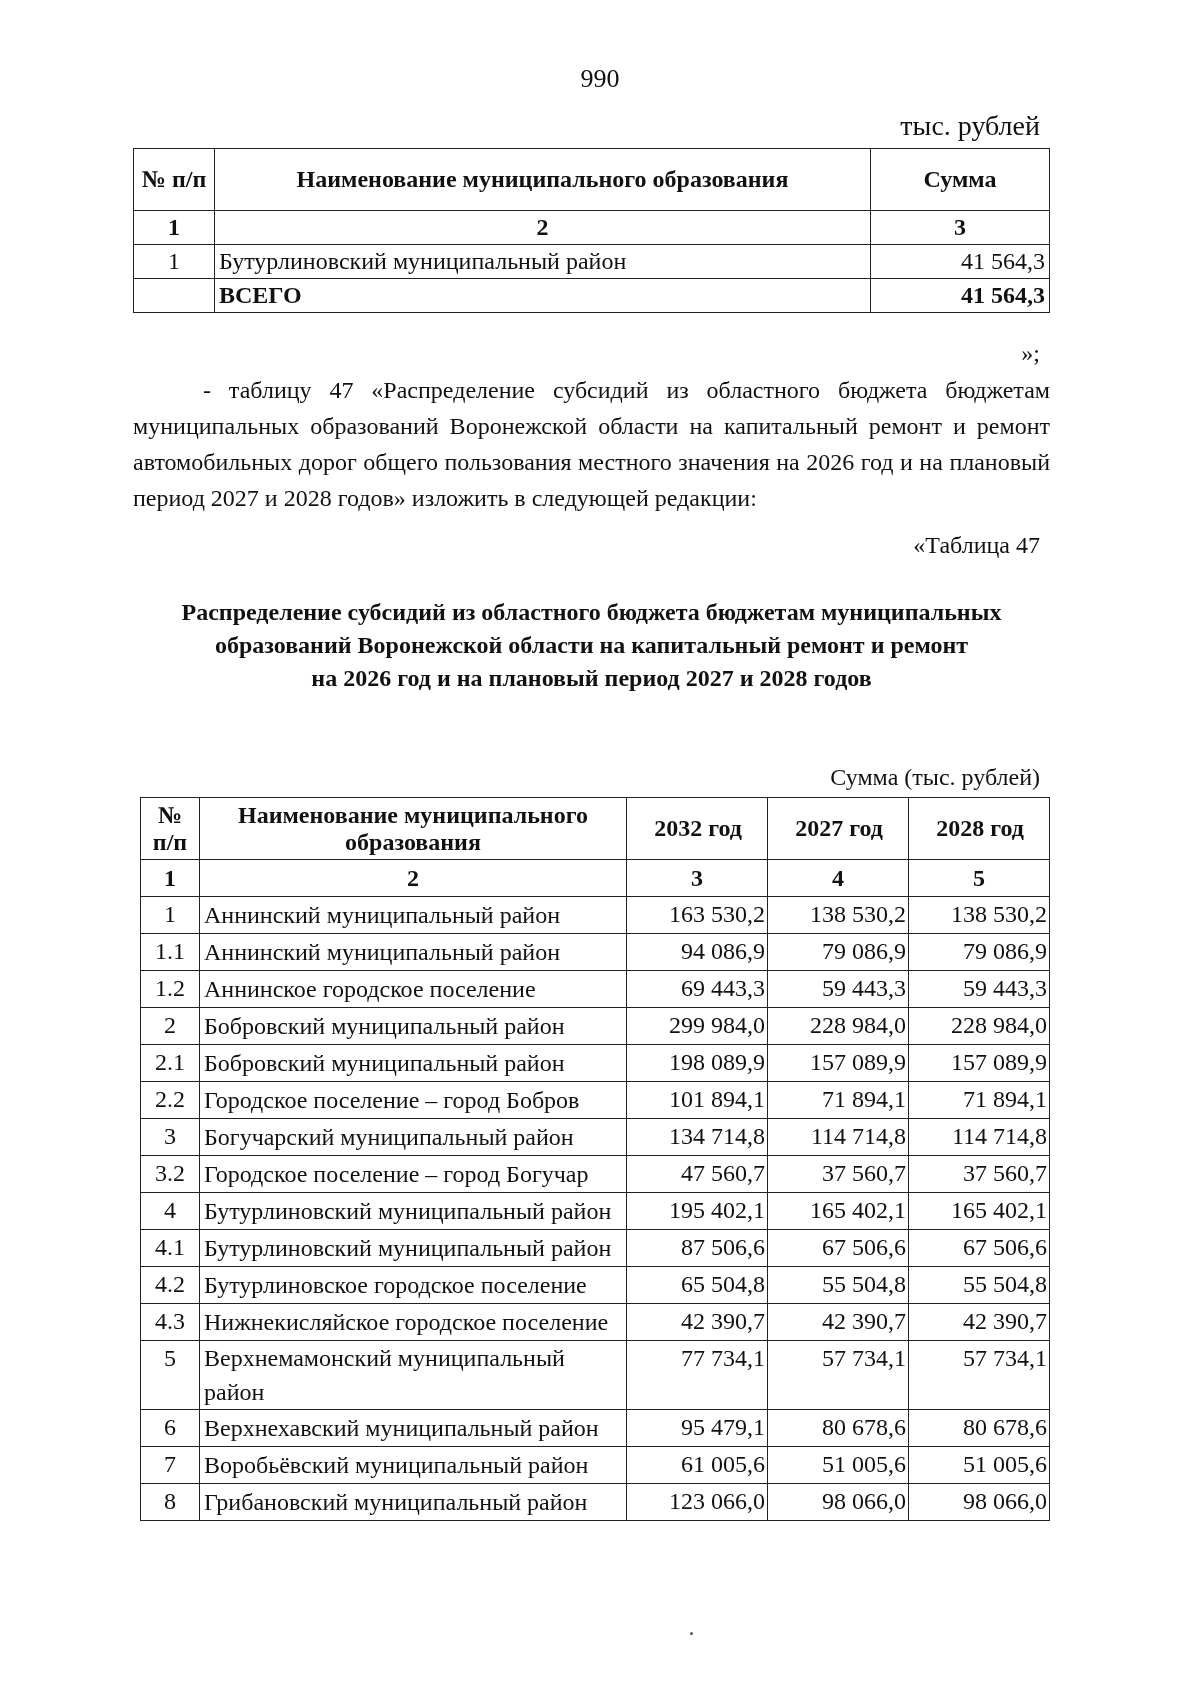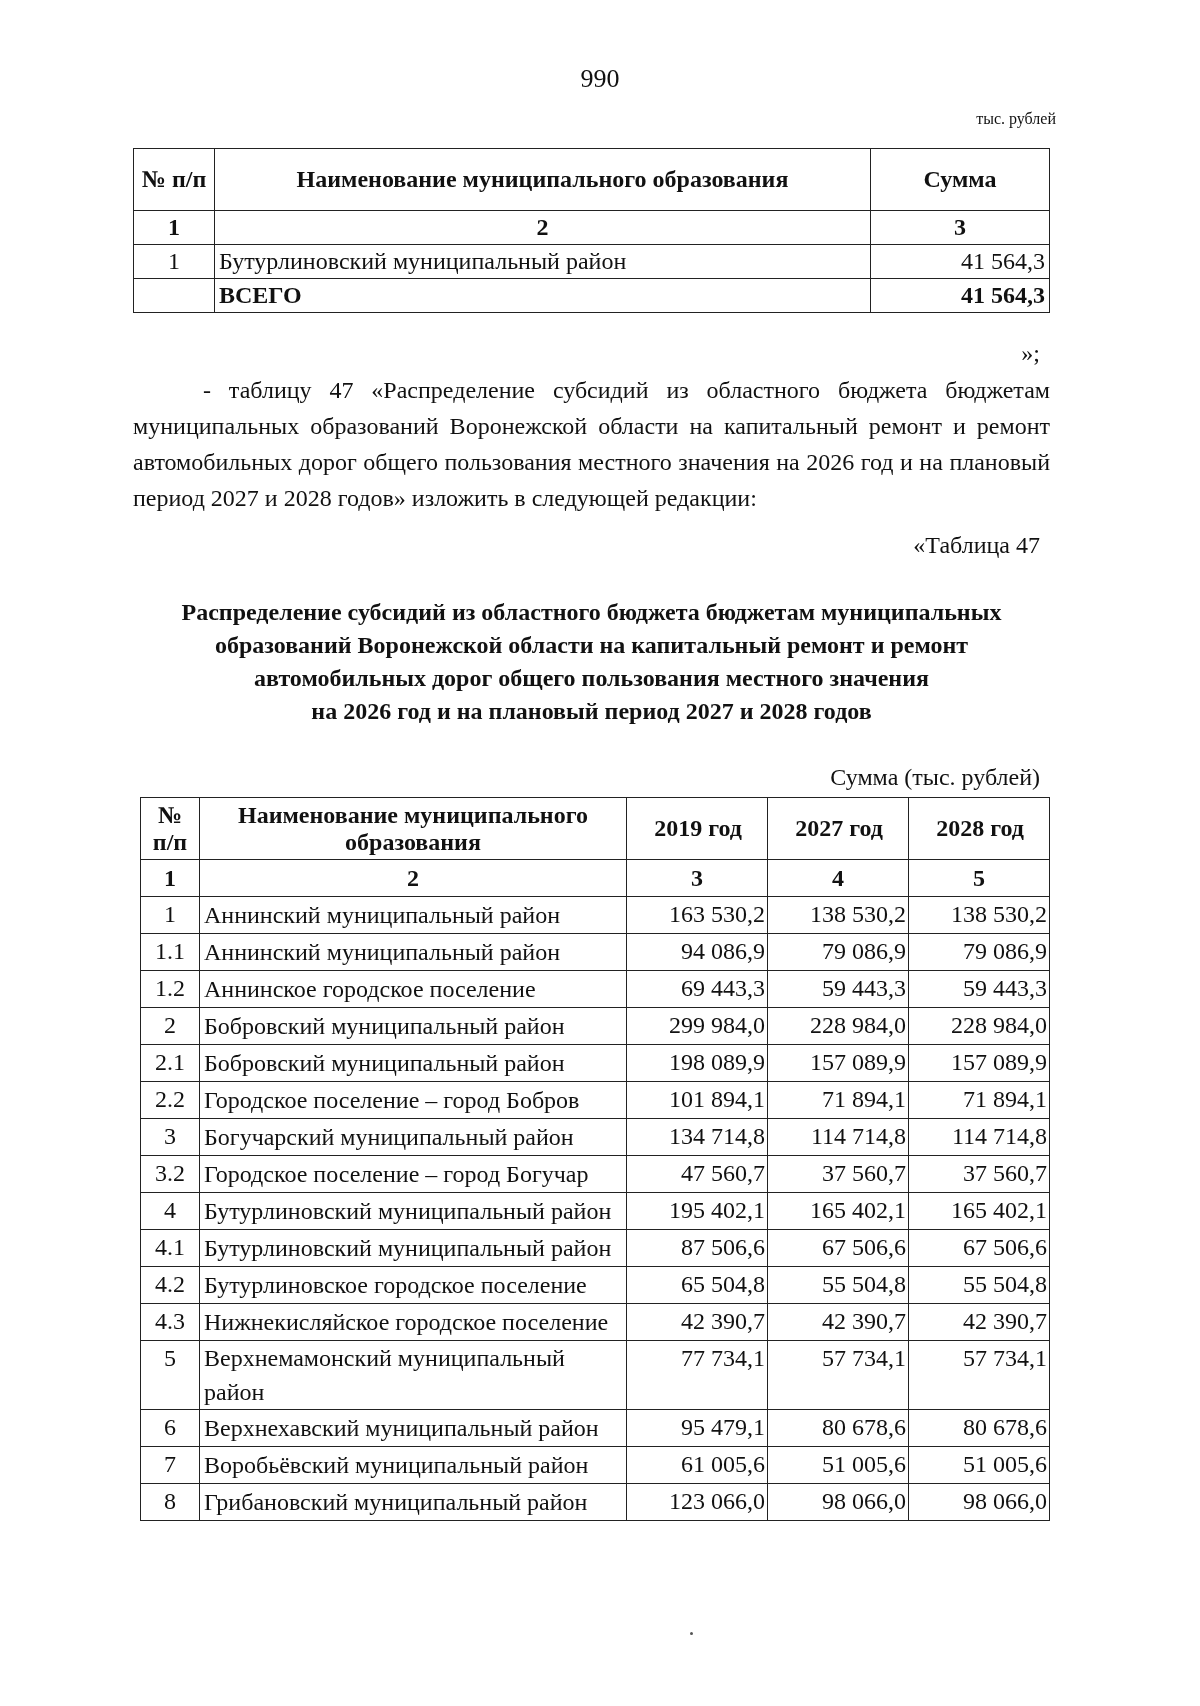--- a/index.html
+++ b/index.html
@@ -1,18 +1,18 @@
 <!DOCTYPE html>
 <html><head>
 <meta charset="utf-8">
 <style>
   html, body { margin:0; padding:0; background:#ffffff; }
   body { width:1200px; height:1706px; position:relative; font-family:"Liberation Serif", "DejaVu Serif", serif; color:#111; overflow:hidden; }
   .page-num { position:absolute; top:64px; left:0; width:1200px; text-align:center; font-size:26px; }
-  .unit1 { position:absolute; top:110px; right:144px; font-size:16px; }
+  .unit1 { position:absolute; top:110px; right:160px; font-size:28px; }
   table { border-collapse:collapse; position:absolute; }
   td, th { border:1.5px solid #222; font-size:24px; padding:0 4px; }
   th { font-weight:bold; }
   #t1 { top:148px; left:133px; width:917px; }
   #t1 .c1 { width:72px; text-align:center; }
   #t1 .c3 { width:170px; text-align:right; }
   .center { text-align:center !important; }
   .bold { font-weight:bold; }
   .quote-end { position:absolute; top:340px; right:160px; font-size:24px; }
   .para { position:absolute; top:372px; left:133px; width:917px; font-size:24px; line-height:36px; text-align:justify; }
@@ -59,32 +59,31 @@
   </table>
 <div class="quote-end">»;</div>
 
 <div class="para"><span class="indent"></span><span>- таблицу 47 «Распределение субсидий из областного бюджета бюджетам муниципальных образований Воронежской области на капитальный ремонт и ремонт автомобильных дорог общего пользования местного значения на 2026 год и на плановый период 2027 и 2028 годов» изложить в следующей редакции:</span></div>
 
 <div class="tbl-label">«Таблица 47</div>
 
 <div class="title">
   <div>Распределение субсидий из областного бюджета бюджетам муниципальных</div>
   <div>образований Воронежской области на капитальный ремонт и ремонт</div>
-  <div>автомобильных дорог общего пользования местного значения</div>
   <div>на 2026 год и на плановый период 2027 и 2028 годов</div>
 </div>
 
 <div class="unit2">Сумма (тыс. рублей)</div>
 
 <table id="t2">
   <thead>
     <tr style="height:62px">
       <th class="n">№ п/п</th>
       <th>Наименование муниципального образования</th>
-      <th class="v center">2019 год</th>
+      <th class="v center">2032 год</th>
       <th class="v center">2027 год</th>
       <th class="v center">2028 год</th>
     </tr>
     <tr>
       <th class="n">1</th>
       <th>2</th>
       <th class="center">3</th>
       <th class="center">4</th>
       <th class="center">5</th>
     </tr>

